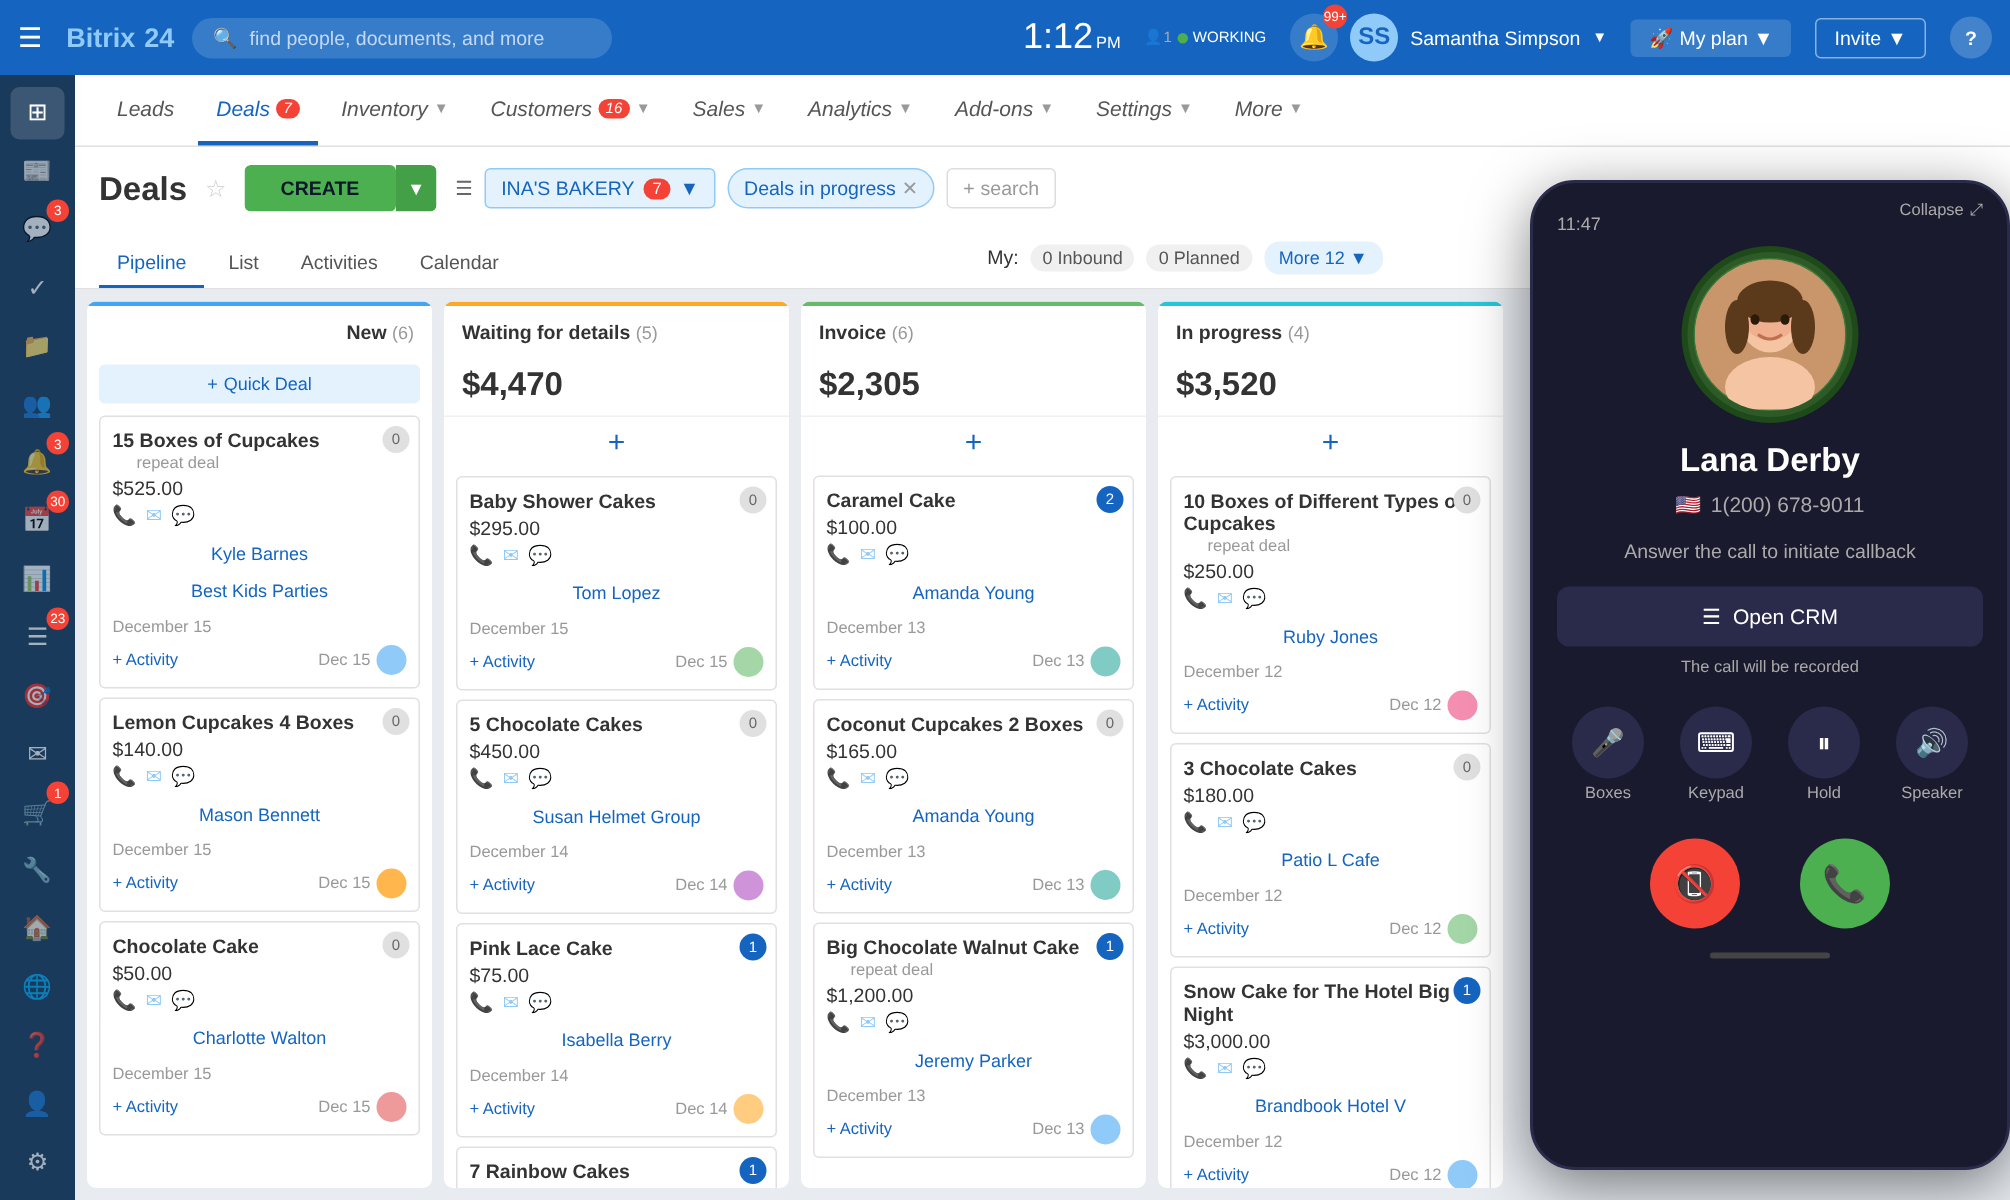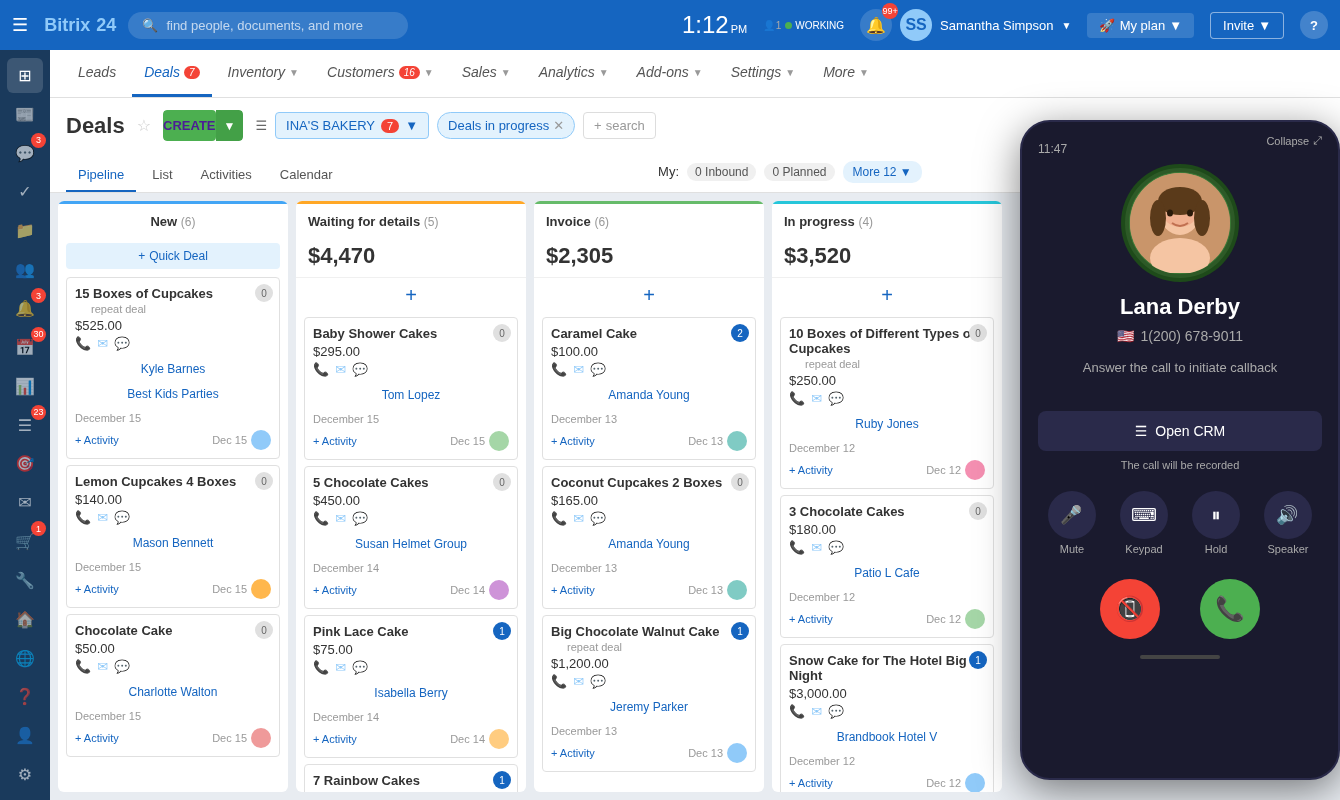--- a/index.html
+++ b/index.html
@@ -36,21 +36,21 @@
     .nav-tab { padding: 14px 12px; font-size: 14px; color: #555; cursor: pointer; border-bottom: 3px solid transparent; display: flex; align-items: center; gap: 4px; white-space: nowrap; font-style: italic; }
     .nav-tab.active { color: #1565c0; border-bottom-color: #1565c0; font-weight: 500; }
     .nav-tab .tab-badge { background: #f44336; color: white; border-radius: 10px; font-size: 10px; padding: 1px 5px; }
     .nav-tab .chevron { font-size: 10px; color: #999; }
 
     
     .deals-header { background: white; padding: 12px 16px 0; border-bottom: 1px solid #e0e0e0; }
     .deals-title-row { display: flex; align-items: center; gap: 12px; margin-bottom: 10px; }
     .deals-title { font-size: 22px; font-weight: 600; color: #333; }
     .star-icon { color: #ccc; font-size: 16px; cursor: pointer; }
-    .create-btn { background: #4caf50; color: #4c1d95; border: none; border-radius: 4px; padding: 8px 0; font-size: 13px; font-weight: 600; cursor: pointer; display: flex; align-items: center; gap: 4px; }
+    .create-btn { background: #4caf50; color: #0f172a; border: none; border-radius: 4px; padding: 8px 24px; font-size: 13px; font-weight: 600; cursor: pointer; display: flex; align-items: center; gap: 4px; }
     .create-btn-arrow { background: #43a047; color: white; border: none; border-radius: 0 4px 4px 0; padding: 8px 8px; font-size: 12px; cursor: pointer; }
     .create-btn-wrap { display: flex; border-radius: 4px; overflow: hidden; }
     .filter-bar { display: flex; align-items: center; gap: 8px; flex: 1; }
     .filter-badge { background: #e3f2fd; border: 1px solid #90caf9; border-radius: 4px; padding: 5px 10px; font-size: 13px; color: #1565c0; display: flex; align-items: center; gap: 6px; cursor: pointer; }
     .filter-badge .count { background: #f44336; color: white; border-radius: 10px; padding: 1px 6px; font-size: 11px; }
     .status-filter { background: #e3f2fd; border: 1px solid #90caf9; border-radius: 20px; padding: 5px 10px; font-size: 13px; color: #1565c0; display: flex; align-items: center; gap: 4px; }
     .status-filter .close { cursor: pointer; color: #999; }
     .search-box { border: 1px solid #ddd; border-radius: 4px; padding: 5px 10px; font-size: 13px; color: #999; display: flex; align-items: center; gap: 4px; }
     .pipeline-tabs { display: flex; align-items: center; gap: 4px; margin-top: 8px; }
     .pipeline-tab { padding: 8px 12px; font-size: 13px; color: #555; cursor: pointer; border-bottom: 2px solid transparent; }
@@ -89,34 +89,34 @@
     .card-num.blue { background: #1565c0; color: white; }
 
     
     .phone-overlay { position: absolute; right: 0; top: 120px; width: 320px; height: 660px; background: #1a1a2e; border-radius: 30px; z-index: 100; display: flex; flex-direction: column; align-items: center; padding: 20px 16px; box-shadow: 0 10px 40px rgba(0,0,0,0.5); border: 2px solid #2a2a4a; }
     .phone-collapse { position: absolute; top: 12px; right: 16px; color: #aaa; font-size: 11px; cursor: pointer; display: flex; align-items: center; gap: 4px; }
     .phone-time-top { color: #aaa; font-size: 12px; margin-bottom: 12px; align-self: flex-start; }
     .phone-avatar-ring { width: 110px; height: 110px; border-radius: 50%; border: 4px solid #2d5a27; background: #3d7a37; display: flex; align-items: center; justify-content: center; overflow: hidden; margin-bottom: 16px; box-shadow: 0 0 0 4px #1e4a1a; }
     .phone-avatar-img { width: 100px; height: 100px; border-radius: 50%; background: linear-gradient(135deg, #c8a882, #a0785a); display: flex; align-items: center; justify-content: center; font-size: 36px; color: white; }
     .phone-name { color: white; font-size: 22px; font-weight: 600; margin-bottom: 8px; }
     .phone-number { color: #aaa; font-size: 14px; display: flex; align-items: center; gap: 6px; margin-bottom: 16px; }
-    .phone-callback { color: #aaa; font-size: 13px; margin-bottom: 36px; text-align: center; }
+    .phone-callback { color: #aaa; font-size: 13px; margin-bottom: 16px; text-align: center; }
     .phone-open-crm { background: #2a2a4a; border: none; border-radius: 8px; color: white; padding: 12px 40px; font-size: 14px; cursor: pointer; display: flex; align-items: center; gap: 8px; margin-bottom: 8px; width: 100%; justify-content: center; }
     .phone-recorded { color: #aaa; font-size: 11px; margin-bottom: 20px; }
     .phone-controls { display: flex; gap: 24px; margin-bottom: 24px; }
     .phone-ctrl-btn { display: flex; flex-direction: column; align-items: center; gap: 4px; }
     .phone-ctrl-icon { width: 48px; height: 48px; border-radius: 50%; background: #2a2a4a; display: flex; align-items: center; justify-content: center; color: white; font-size: 18px; cursor: pointer; }
     .phone-ctrl-label { color: #aaa; font-size: 11px; }
     .phone-action-btns { display: flex; gap: 40px; }
     .phone-end { width: 60px; height: 60px; border-radius: 50%; background: #f44336; display: flex; align-items: center; justify-content: center; color: white; font-size: 24px; cursor: pointer; }
     .phone-answer { width: 60px; height: 60px; border-radius: 50%; background: #4caf50; display: flex; align-items: center; justify-content: center; color: white; font-size: 24px; cursor: pointer; }
     .phone-home-bar { width: 80px; height: 4px; background: #444; border-radius: 2px; margin-top: 16px; }
 
     .topbar-right { display: flex; align-items: center; gap: 8px; }
-    .col-header-label { display: flex; justify-content: center; align-items: center; }
+    .col-header-label { display: flex; justify-content: flex-end; align-items: center; }
     .col-count { color: #999; font-weight: 400; font-size: 12px; }
   </style>
 </head>
 <body>
 
 <div class="topbar">
   <span class="hamburger">☰</span>
   <div class="topbar-logo">
     <span>Bitrix</span>
       <span style="color:#90caf9">24</span>
@@ -633,21 +633,21 @@
   </div>
   <div class="phone-callback">Answer the call to initiate callback</div>
   <button class="phone-open-crm">
     <span>☰</span>
     <span>Open CRM</span>
   </button>
   <div class="phone-recorded">The call will be recorded</div>
   <div class="phone-controls">
     <div class="phone-ctrl-btn">
       <div class="phone-ctrl-icon">🎤</div>
-      <span class="phone-ctrl-label">Mute</span>
+      <span class="phone-ctrl-label">Boxes</span>
     </div>
     <div class="phone-ctrl-btn">
       <div class="phone-ctrl-icon">⌨</div>
       <span class="phone-ctrl-label">Keypad</span>
     </div>
     <div class="phone-ctrl-btn">
       <div class="phone-ctrl-icon">⏸</div>
       <span class="phone-ctrl-label">Hold</span>
     </div>
     <div class="phone-ctrl-btn">

